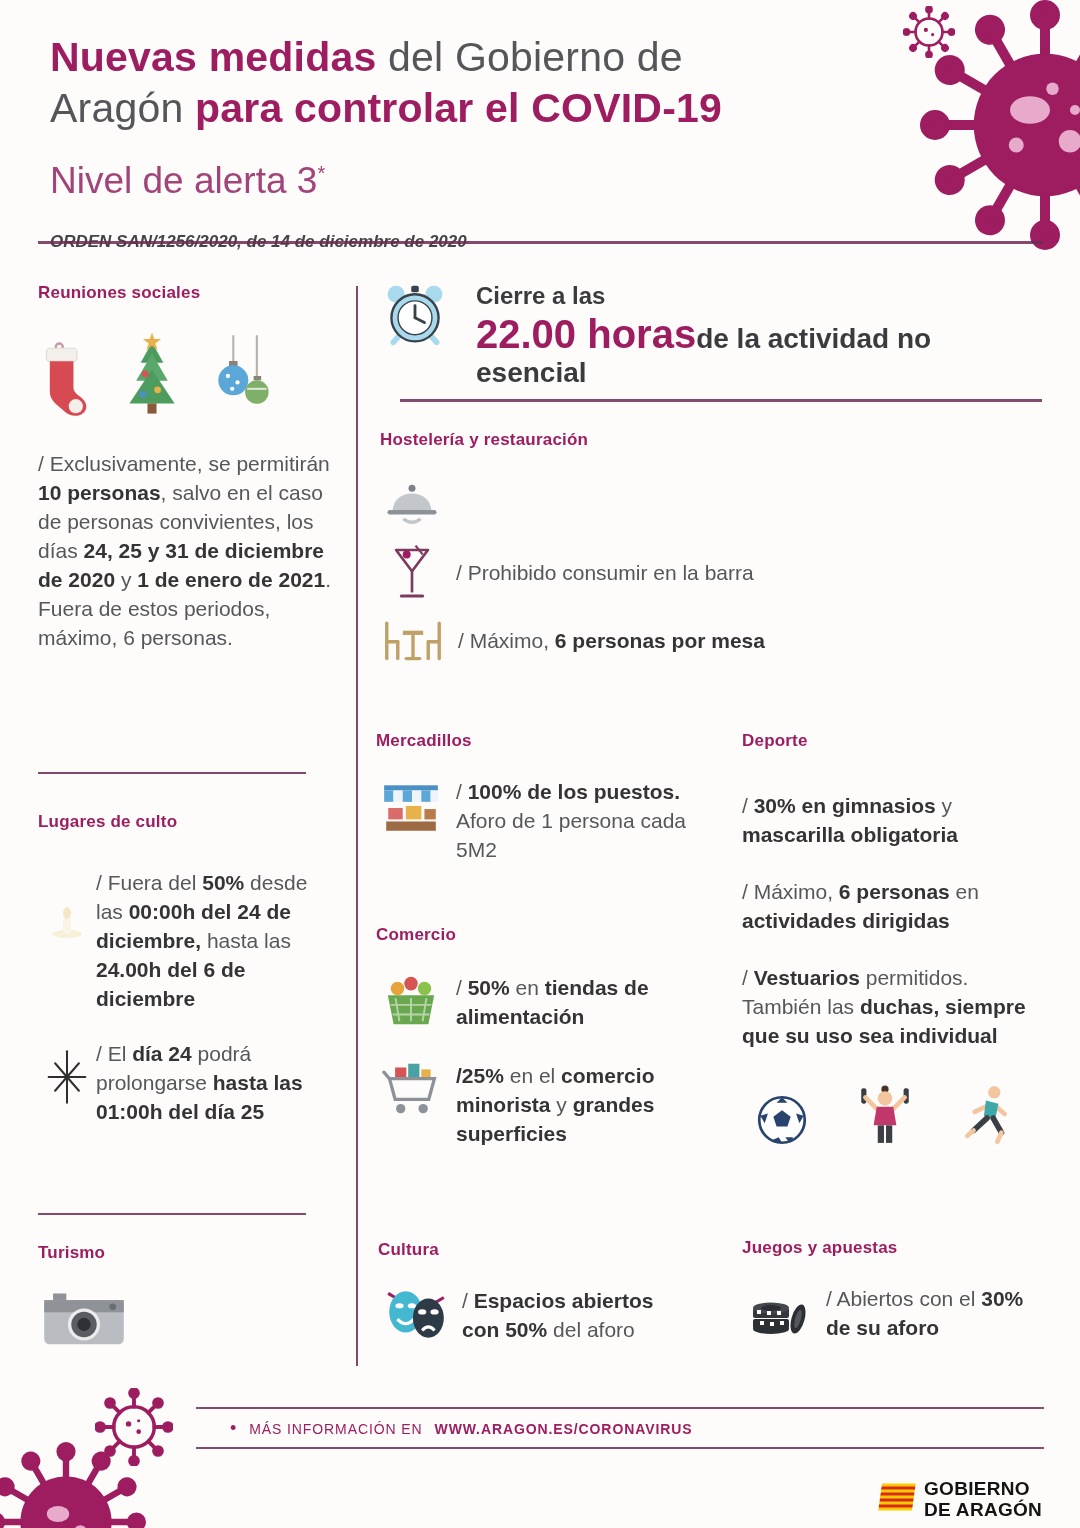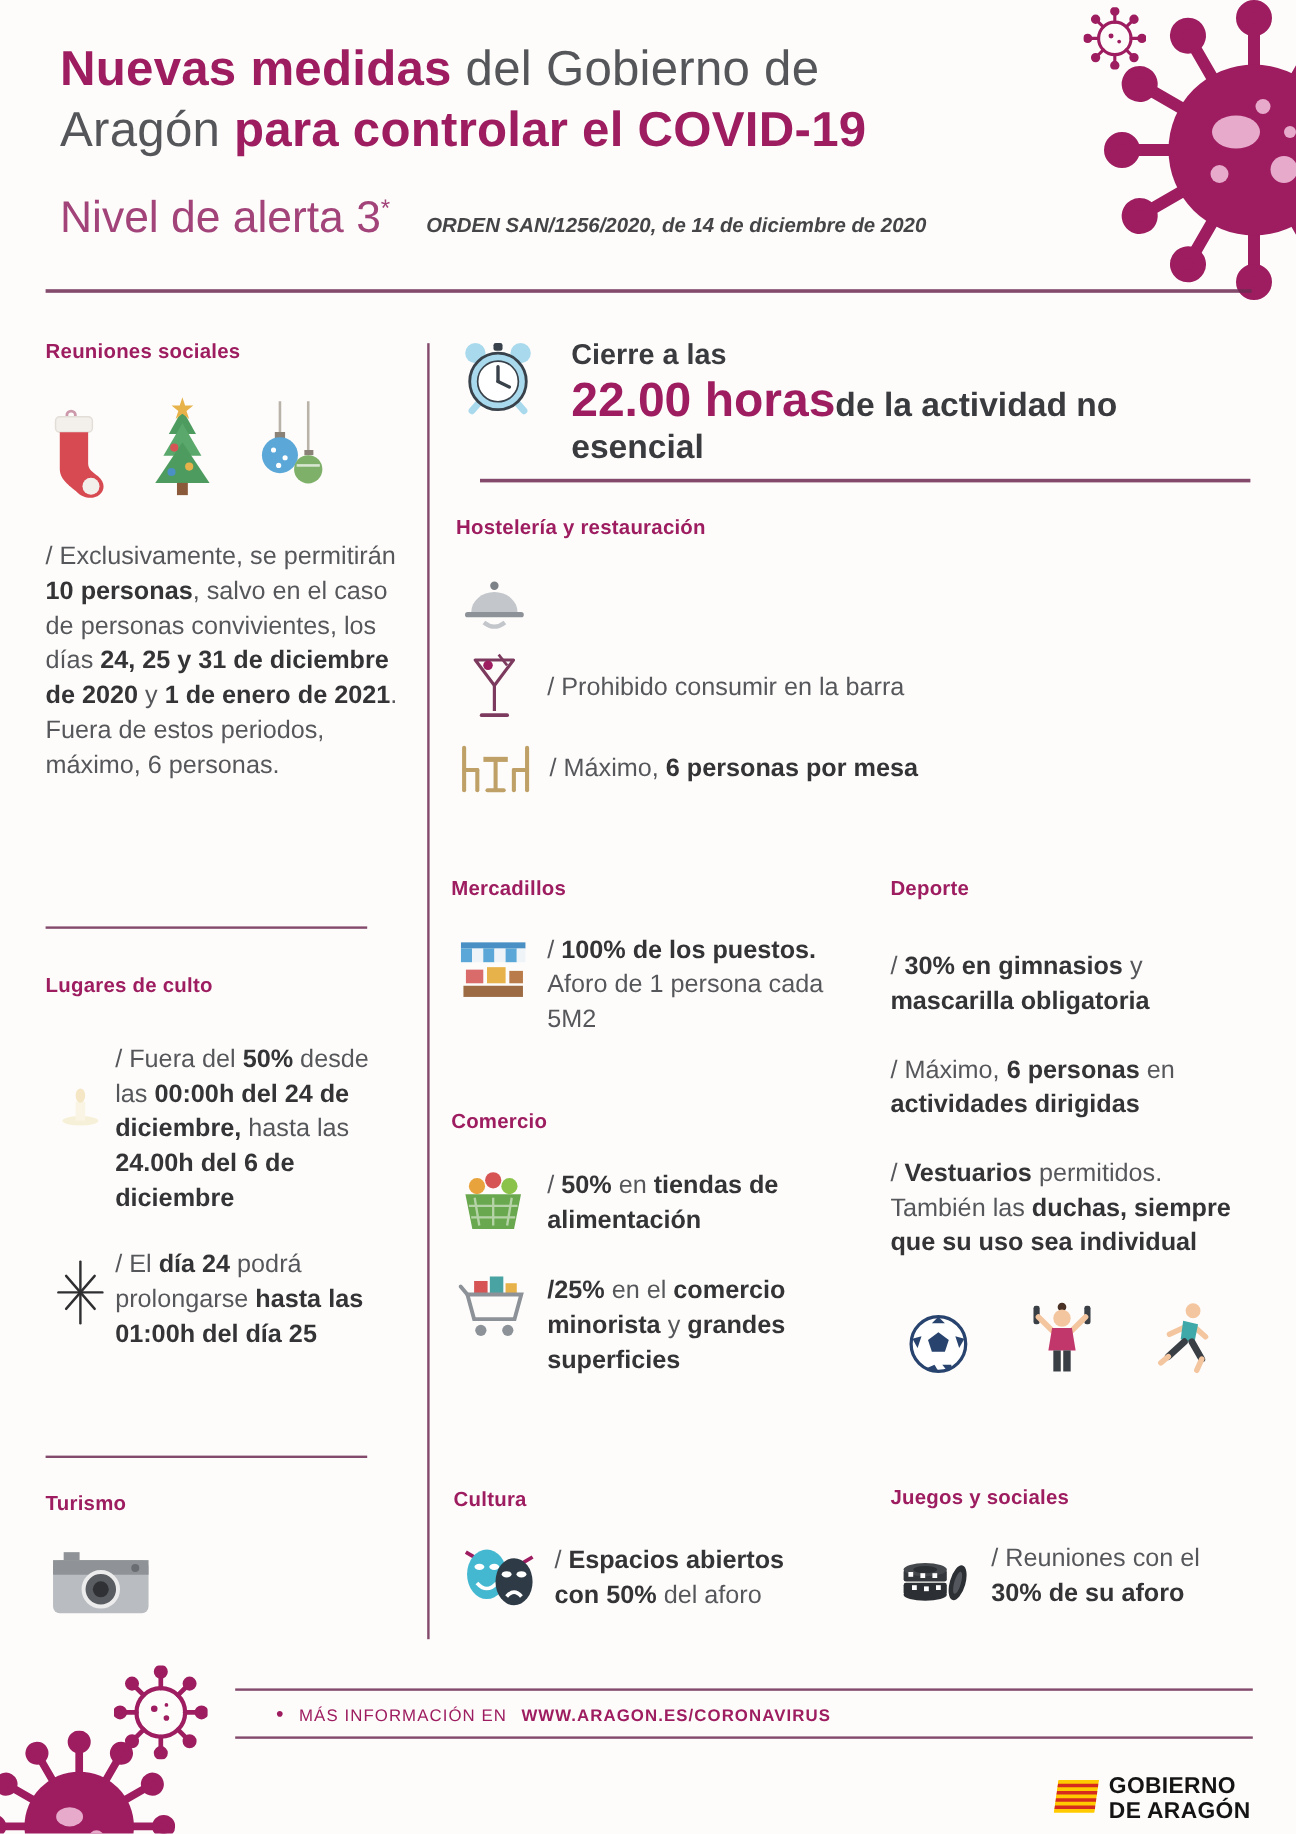--- a/index.html
+++ b/index.html
@@ -13,21 +13,21 @@
   .abs { position:absolute; }
 
   
   .seg-n { }
   .seg-b { font-weight:700; color:var(--bold); }
   .seg-a { font-weight:700; color:var(--accent); }
   .seg-t { font-weight:400; color:#55565a; }
 
   
   .title-line { font-size:41px; line-height:1.24; font-weight:700; letter-spacing:.2px; }
-  .alert-row { margin-top:26px; display:flex; align-items:baseline; gap:30px; }
+  .alert-row { margin-top:26px; display:flex; align-items:baseline; gap:30px;flex-direction:column; }
   .alert-level { font-size:37px; color:#a2437a; font-weight:400; }
   .alert-level sup { font-size:20px; }
   .order-ref { font-size:17px; font-style:italic; font-weight:700; color:#454548; }
 
   .rule { background:var(--rule); opacity:.85; }
 
   h2.sec { font-size:17px; font-weight:700; color:var(--accent); letter-spacing:.2px; }
 
   .body-text { font-size:21px; line-height:29px; }
 
@@ -453,21 +453,21 @@
         <line x1="24" y1="33" x2="11" y2="45" stroke="#3a3f45" stroke-width="5.5" stroke-linecap="round"></line>
         <line x1="30" y1="33" x2="38" y2="47" stroke="#3a3f45" stroke-width="5.5" stroke-linecap="round"></line>
         <line x1="38" y1="47" x2="34" y2="56" stroke="#f3c6a0" stroke-width="4.5" stroke-linecap="round"></line>
         <line x1="11" y1="45" x2="5" y2="50" stroke="#f3c6a0" stroke-width="4.5" stroke-linecap="round"></line>
       </svg>
     </span>
   </div>
 </section>
 
 <section class="abs" style="left:742px; top:1238px; width:303px;">
-  <h2 class="sec">Juegos y sociales</h2>
+  <h2 class="sec">Juegos y apuestas</h2>
   <div class="item" style="margin-top:26px; align-items:center;">
     <span class="icon-col" style="flex-basis:72px;">
       <svg viewBox="0 0 60 52" width="60" height="52">
         <rect x="5" y="32" width="36" height="10" rx="2" fill="#2c2f33"></rect>
         <ellipse cx="23" cy="42" rx="18" ry="5" fill="#2c2f33"></ellipse>
         <rect x="5" y="21" width="36" height="10" rx="2" fill="#34383d"></rect>
         <ellipse cx="23" cy="21" rx="18" ry="5.5" fill="#45484c"></ellipse>
         <ellipse cx="23" cy="21" rx="10" ry="3" fill="#2c2f33"></ellipse>
         <g fill="#ffffff">
             <rect x="9" y="23" width="4" height="4"></rect>
@@ -476,21 +476,21 @@
             <rect x="12" y="34" width="4" height="4"></rect>
             <rect x="22" y="35" width="4" height="4"></rect>
             <rect x="32" y="34" width="4" height="4"></rect>
           </g>
         <g transform="rotate(16 50 32)">
           <ellipse cx="50" cy="32" rx="6.5" ry="15" fill="#2c2f33"></ellipse>
           <ellipse cx="50" cy="32" rx="2.8" ry="9.5" fill="#54585e"></ellipse>
         </g>
       </svg>
     </span>
-    <p class="body-text" style="width:208px; margin-left:12px;"><span class="seg-n">/ Reuniones con el </span><span class="seg-b">30% de su aforo</span></p>
+    <p class="body-text" style="width:208px; margin-left:12px;"><span class="seg-n">/ Abiertos con el </span><span class="seg-b">30% de su aforo</span></p>
   </div>
 </section>
 
 <div class="abs rule" style="left:196px; top:1407px; width:848px; height:2px;"></div>
 <div class="abs footer-text" style="left:230px; top:1418px;">
   <span class="bullet">•</span>
   <span>MÁS INFORMACIÓN EN</span>
   <span class="url">WWW.ARAGON.ES/CORONAVIRUS</span>
 </div>
 <div class="abs rule" style="left:196px; top:1447px; width:848px; height:2px;"></div>

